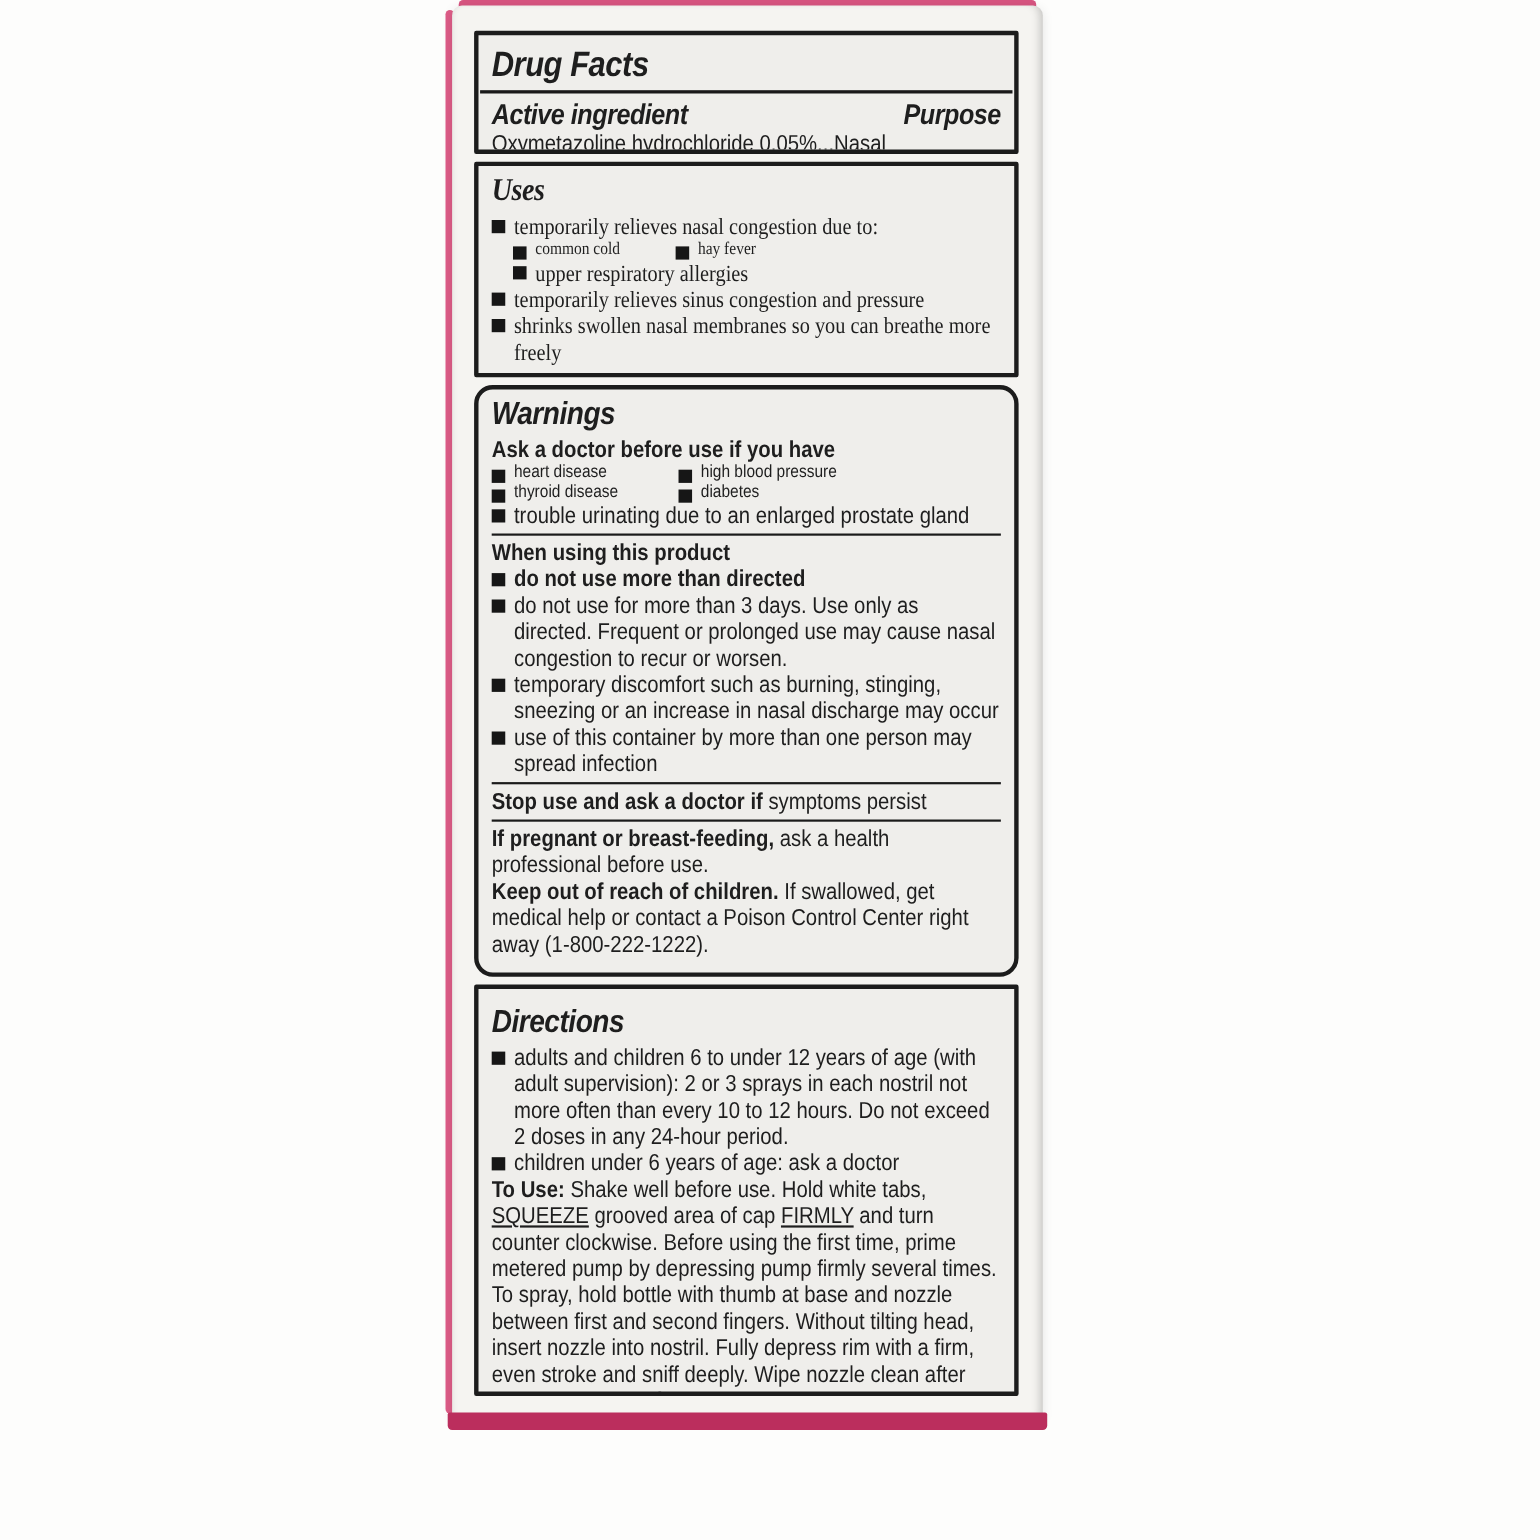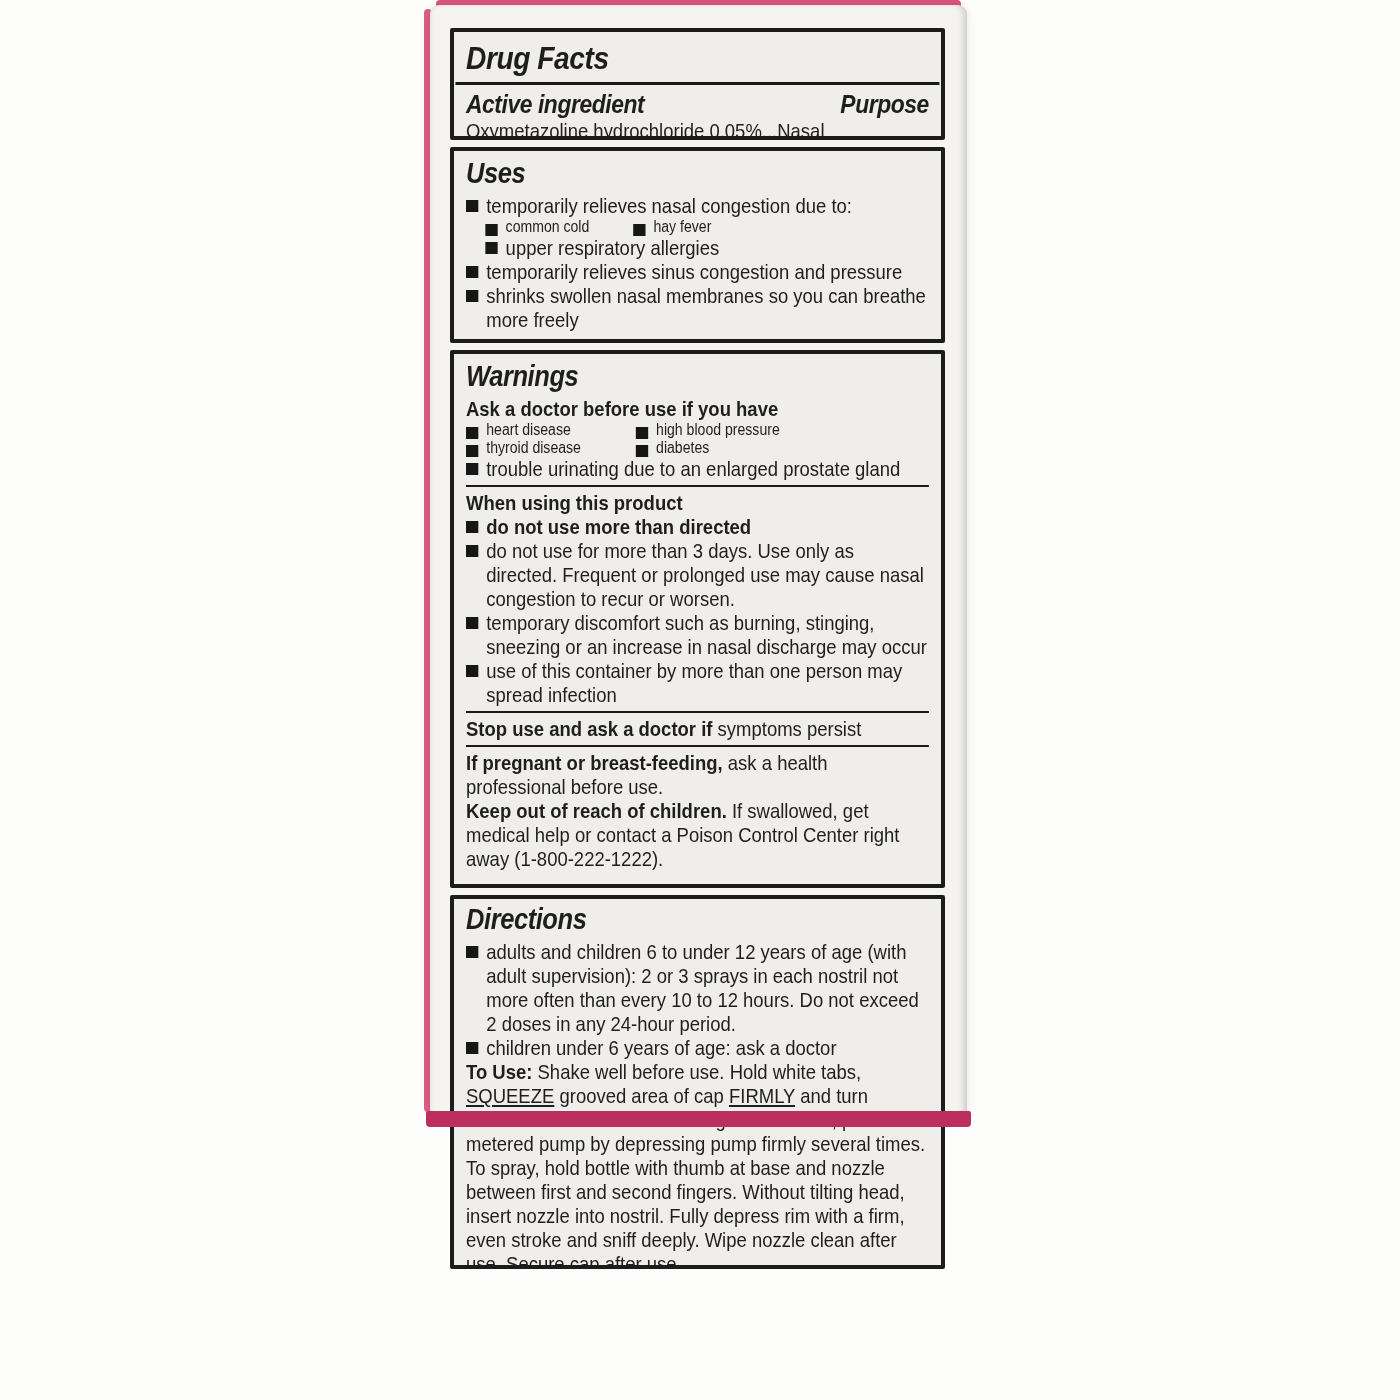--- a/index.html
+++ b/index.html
@@ -5,21 +5,21 @@
   html,body{margin:0;padding:0;}
   body{
     width:1400px;height:1400px;overflow:hidden;
     background:#fdfdfc;
     font-family:"Liberation Sans", sans-serif;
     -webkit-font-smoothing:antialiased;
   }
   .scene{position:relative;width:1400px;height:1400px;}
 
   
-  .carton{position:absolute;left:424px;top:0;width:551px;height:1127px;}
+  .carton{position:absolute;left:405px;top:0;width:551px;height:1300px;}
   .edge-top{position:absolute;left:12px;right:14px;top:0;height:11px;background:#d75480;border-radius:4px 4px 0 0;}
   .edge-left{position:absolute;left:0;top:9px;bottom:15px;width:8px;background:#dd5c87;border-radius:4px;}
   .edge-bottom{position:absolute;left:2px;right:4px;bottom:0;height:16px;background:#bb2e5d;border-radius:2px 2px 4px 4px;}
   .face{
     position:absolute;left:6px;right:8px;top:5px;bottom:13px;
     background:#f5f4f1;border-radius:9px 9px 2px 2px;
     box-shadow:inset -7px 0 9px -5px rgba(0,0,0,.22),
                inset 4px 0 6px -4px rgba(0,0,0,.10),
                0 3px 10px rgba(0,0,0,.10);
   }
@@ -58,23 +58,23 @@
   .pair.subpair .first{width:168px;}
 
   .arrow-right{
     flex:none;width:0;height:0;align-self:center;
     border-left:18px solid #111;border-top:11px solid transparent;border-bottom:11px solid transparent;
     margin-left:8px;
   }
 
   
   .p1{height:112px;padding-top:7px;}
-  .p2{height:196px;}
-  .p3{height:538px;}
-  .p4{height:374px;padding-top:2px;}
+  .p2{height:196px;font-family:Liberation Serif, serif;}
+  .p3{height:538px;border-radius:17px;}
+  .p4{height:374px;padding-top:12px;}
   .p5{height:93px;margin-bottom:0;}
 </style>
 </head>
 <body>
 
 <div class="scene">
   <div class="carton">
     <div class="edge-top"></div>
     <div class="edge-left"></div>
     <div class="face">

